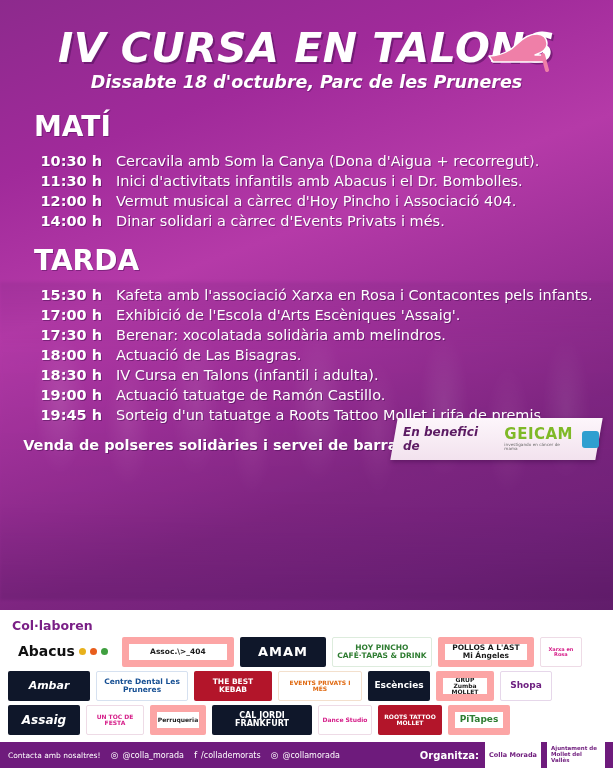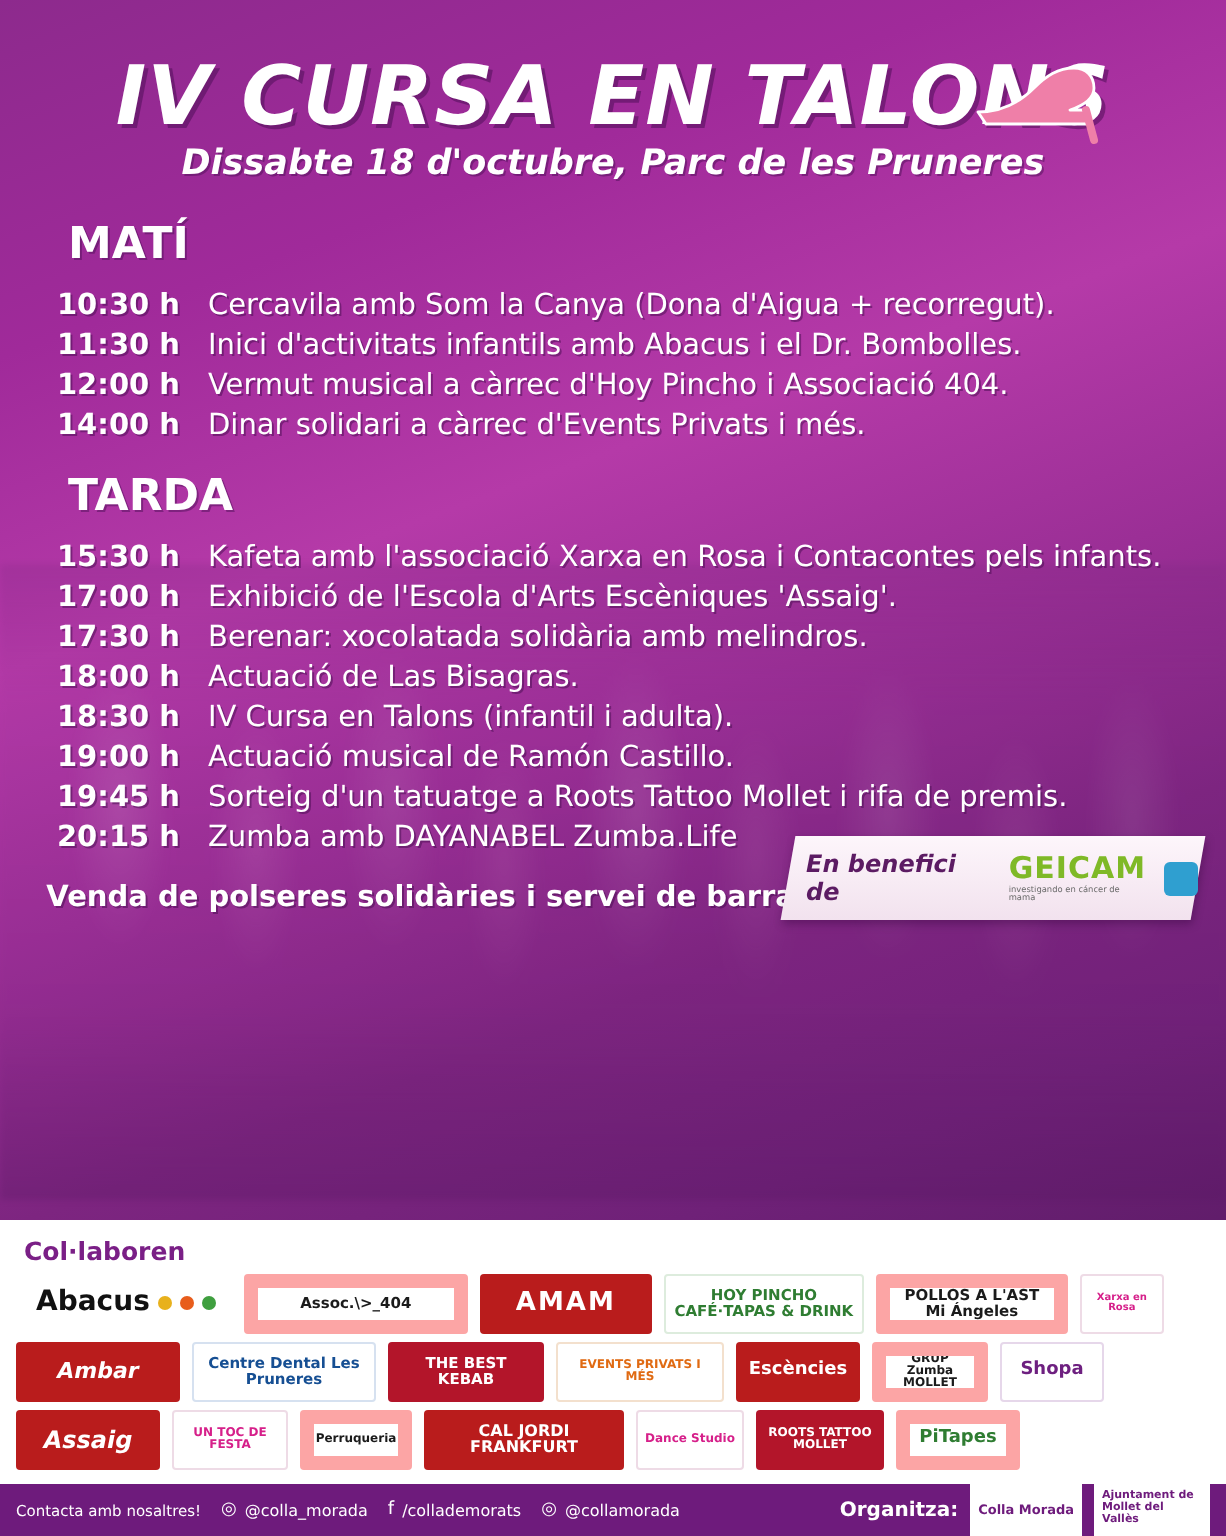--- a/index.html
+++ b/index.html
@@ -67,33 +67,33 @@
     font-style: italic;
     font-size: 17.5px;
     color: #ffffff;
     text-shadow: 1px 1px 0 rgba(80,15,90,0.5);
   }
 
   
   .section-head {
     font-family: "DejaVu Sans", sans-serif;
     font-weight: bold;
-    font-size: 22px;
+    font-size: 28px;
     color: #ffffff;
     margin-left: 34px;
     text-shadow: 1px 1px 0 rgba(80,15,90,0.5);
   }
   .sec-mati { margin-top: 18px; }
   .sec-tarda { margin-top: 13px; }
 
   .rows { margin-top: 8px; }
   .row {
     display: flex;
     align-items: baseline;
-    padding: 2px 0 2px 0;
+    padding: 2px 0 2px 12px;
   }
   .row .time {
     width: 104px;
     text-align: right;
     padding-right: 14px;
     font-family: "DejaVu Sans", sans-serif;
     font-weight: bold;
     font-size: 14.5px;
     color: #ffffff;
     white-space: nowrap;
@@ -174,21 +174,21 @@
     height: 30px;
     border-radius: 2px;
     display: flex; align-items: center; justify-content: center;
     font-family: "DejaVu Sans", sans-serif;
     font-size: 7.5px; font-weight: bold;
     text-align: center; line-height: 1.05;
     padding: 2px 4px;
     overflow: hidden;
     white-space: nowrap;
   }
-  .l-dark { background: #b91c1c; color: #ffffff; }
+  .l-dark { background: #0f172a; color: #ffffff; }
   .l-light { background: #ffffff; color: #1b1b1b; border: 7px solid #fca5a5; }
   .l-pink { background: #ffffff; color: #d6208a; border: 1px solid #eedbe6; }
   .l-green { background: #ffffff; color: #2f7d32; border: 1px solid #ddecdd; }
   .l-purple { background: #ffffff; color: #6e2080; border: 1px solid #e6d7ea; }
   .l-red { background: #b3152a; color: #ffffff; }
   .l-blue { background: #ffffff; color: #164f93; border: 1px solid #d6e1f0; }
   .l-orange { background: #ffffff; color: #e06a12; border: 1px solid #f3e0cd; }
 
   .abacus-row {
     display: flex; align-items: center; gap: 4px; padding: 0 8px 2px 10px;
@@ -290,29 +290,25 @@
         <div class="row">
           <div class="time">18:00 h</div>
           <div class="desc">Actuació de Las Bisagras.</div>
         </div>
         <div class="row">
           <div class="time">18:30 h</div>
           <div class="desc">IV Cursa en Talons (infantil i adulta).</div>
         </div>
         <div class="row">
           <div class="time">19:00 h</div>
-          <div class="desc">Actuació musical de Ramón Castillo.</div>
+          <div class="desc">Actuació tatuatge de Ramón Castillo.</div>
         </div>
         <div class="row">
           <div class="time">19:45 h</div>
           <div class="desc">Sorteig d'un tatuatge a Roots Tattoo Mollet i rifa de premis.</div>
-        </div>
-        <div class="row">
-          <div class="time">20:15 h</div>
-          <div class="desc">Zumba amb DAYANABEL Zumba.Life</div>
         </div>
       </div>
     </div>
 
     <div class="closing">Venda de polseres solidàries i servei de barra durant tota la jornada!</div>
   </div>
 
   <div class="benefit">
     <div class="benefit-inner">
       <div class="benefit-text">En benefici de</div>

